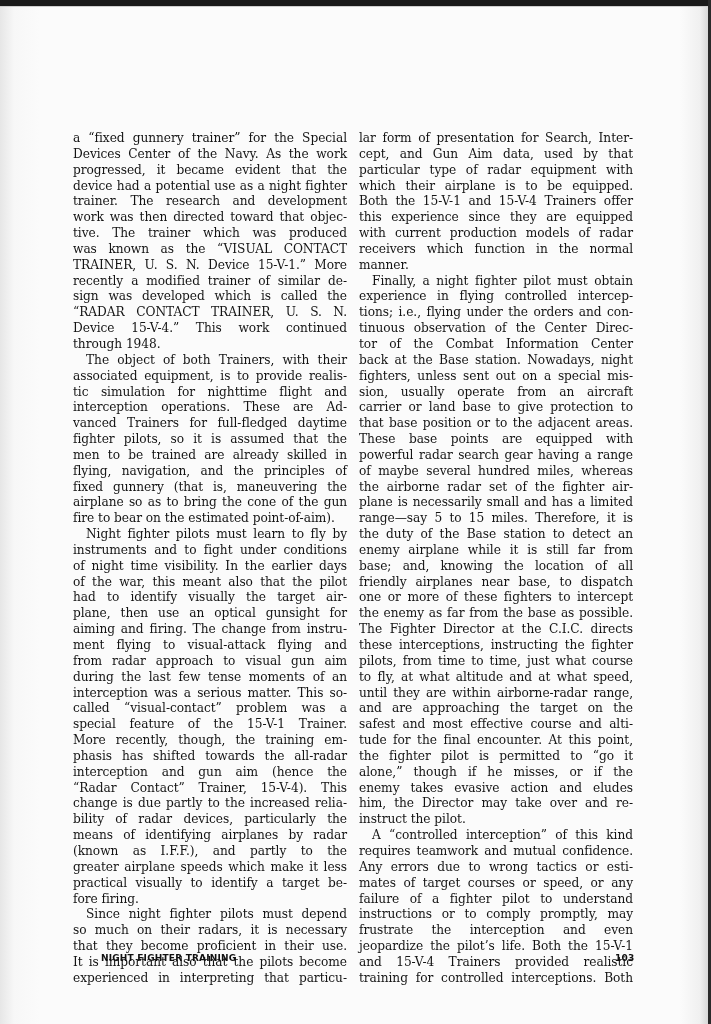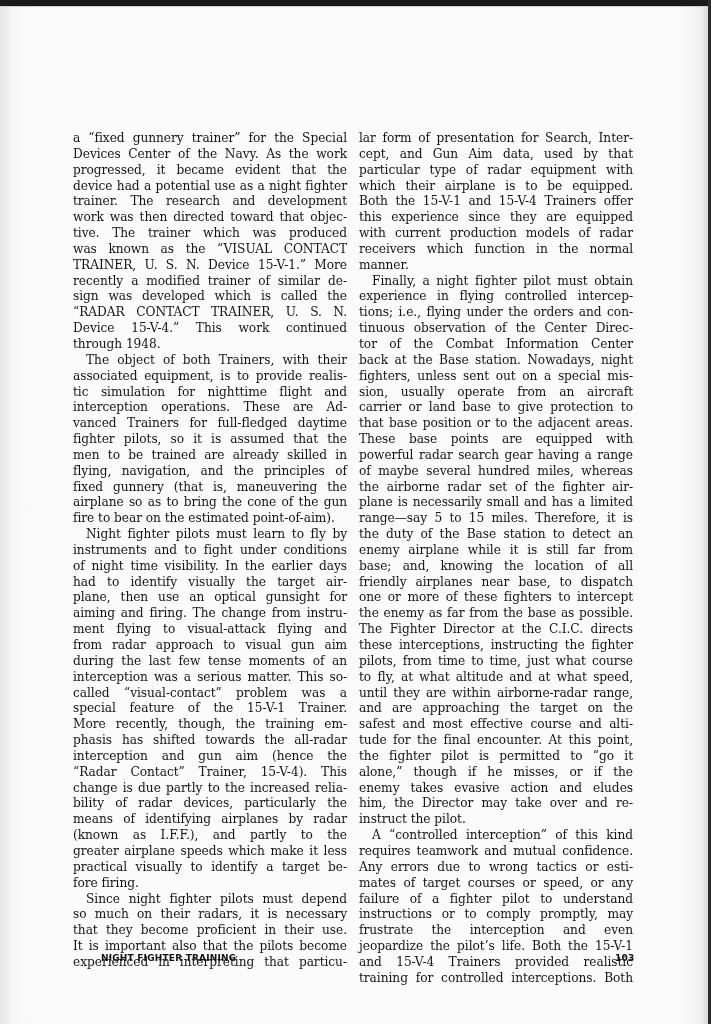--- a/index.html
+++ b/index.html
@@ -63,20 +63,21 @@
       <div class="line"><span style="display: inline; white-space: nowrap;">vanced Trainers for full-fledged daytime</span></div>
       <div class="line"><span style="display: inline; white-space: nowrap;">fighter pilots, so it is assumed that the</span></div>
       <div class="line"><span style="display: inline; white-space: nowrap;">men to be trained are already skilled in</span></div>
       <div class="line"><span style="display: inline; white-space: nowrap;">flying, navigation, and the principles of</span></div>
       <div class="line"><span style="display: inline; white-space: nowrap;">fixed gunnery (that is, maneuvering the</span></div>
       <div class="line"><span style="display: inline; white-space: nowrap;">airplane so as to bring the cone of the gun</span></div>
       <div class="line last"><span style="display: inline; white-space: nowrap;">fire to bear on the estimated point-of-aim).</span></div>
       <div class="line indent"><span style="display: inline; white-space: nowrap;">Night fighter pilots must learn to fly by</span></div>
       <div class="line"><span style="display: inline; white-space: nowrap;">instruments and to fight under conditions</span></div>
       <div class="line"><span style="display: inline; white-space: nowrap;">of night time visibility. In the earlier days</span></div>
+      <div class="line"><span style="display: inline; white-space: nowrap;">of the war, this meant also that the pilot</span></div>
       <div class="line"><span style="display: inline; white-space: nowrap;">had to identify visually the target air-</span></div>
       <div class="line"><span style="display: inline; white-space: nowrap;">plane, then use an optical gunsight for</span></div>
       <div class="line"><span style="display: inline; white-space: nowrap;">aiming and firing. The change from instru-</span></div>
       <div class="line"><span style="display: inline; white-space: nowrap;">ment flying to visual-attack flying and</span></div>
       <div class="line"><span style="display: inline; white-space: nowrap;">from radar approach to visual gun aim</span></div>
       <div class="line"><span style="display: inline; white-space: nowrap;">during the last few tense moments of an</span></div>
       <div class="line"><span style="display: inline; white-space: nowrap;">interception was a serious matter. This so-</span></div>
       <div class="line"><span style="display: inline; white-space: nowrap;">called “visual-contact” problem was a</span></div>
       <div class="line"><span style="display: inline; white-space: nowrap;">special feature of the 15-V-1 Trainer.</span></div>
       <div class="line"><span style="display: inline; white-space: nowrap;">More recently, though, the training em-</span></div>

